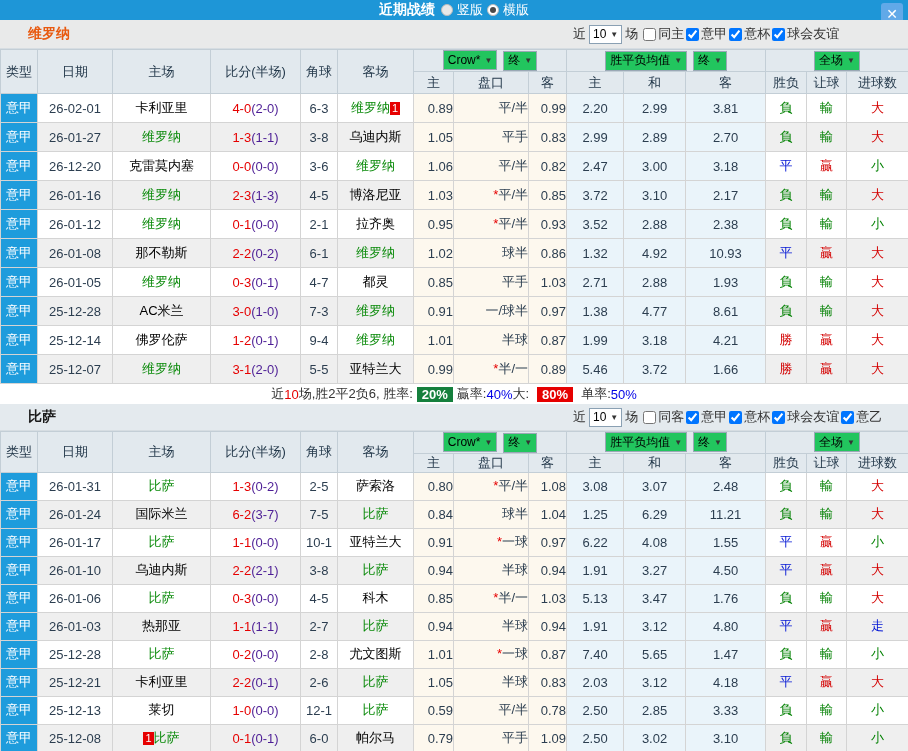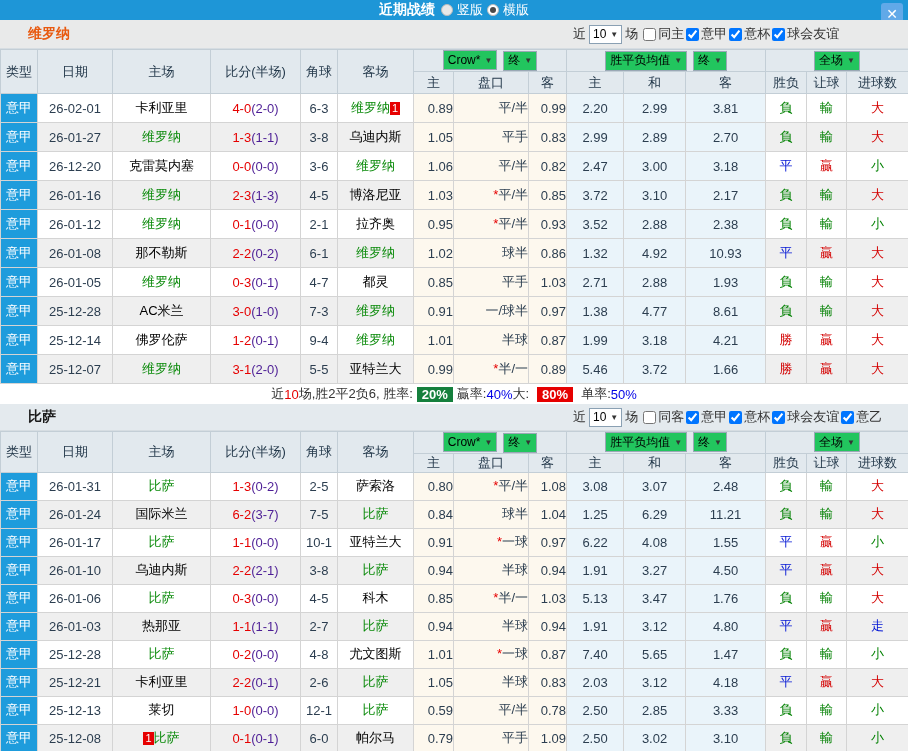--- a/index.html
+++ b/index.html
@@ -536,21 +536,21 @@
           <td class="c-avg">4.80</td>
           <td class="b">平</td>
           <td class="r">贏</td>
           <td class="b">走</td>
         </tr>
         <tr>
           <td class="c-league">意甲</td>
           <td>25-12-28</td>
           <td><span class="name green">比萨</span></td>
           <td><span class="ft">0-2</span><span class="ht">(0-0)</span></td>
-          <td>4-8</td>
+          <td>2-8</td>
           <td><span class="name">尤文图斯</span></td>
           <td class="c-odds">1.01</td>
           <td class="c-odds"><span class="star">*</span><span>一球</span></td>
           <td class="c-odds">0.87</td>
           <td class="c-avg">7.40</td>
           <td class="c-avg">5.65</td>
           <td class="c-avg">1.47</td>
           <td class="g">負</td>
           <td class="g">輸</td>
           <td class="g">小</td>

